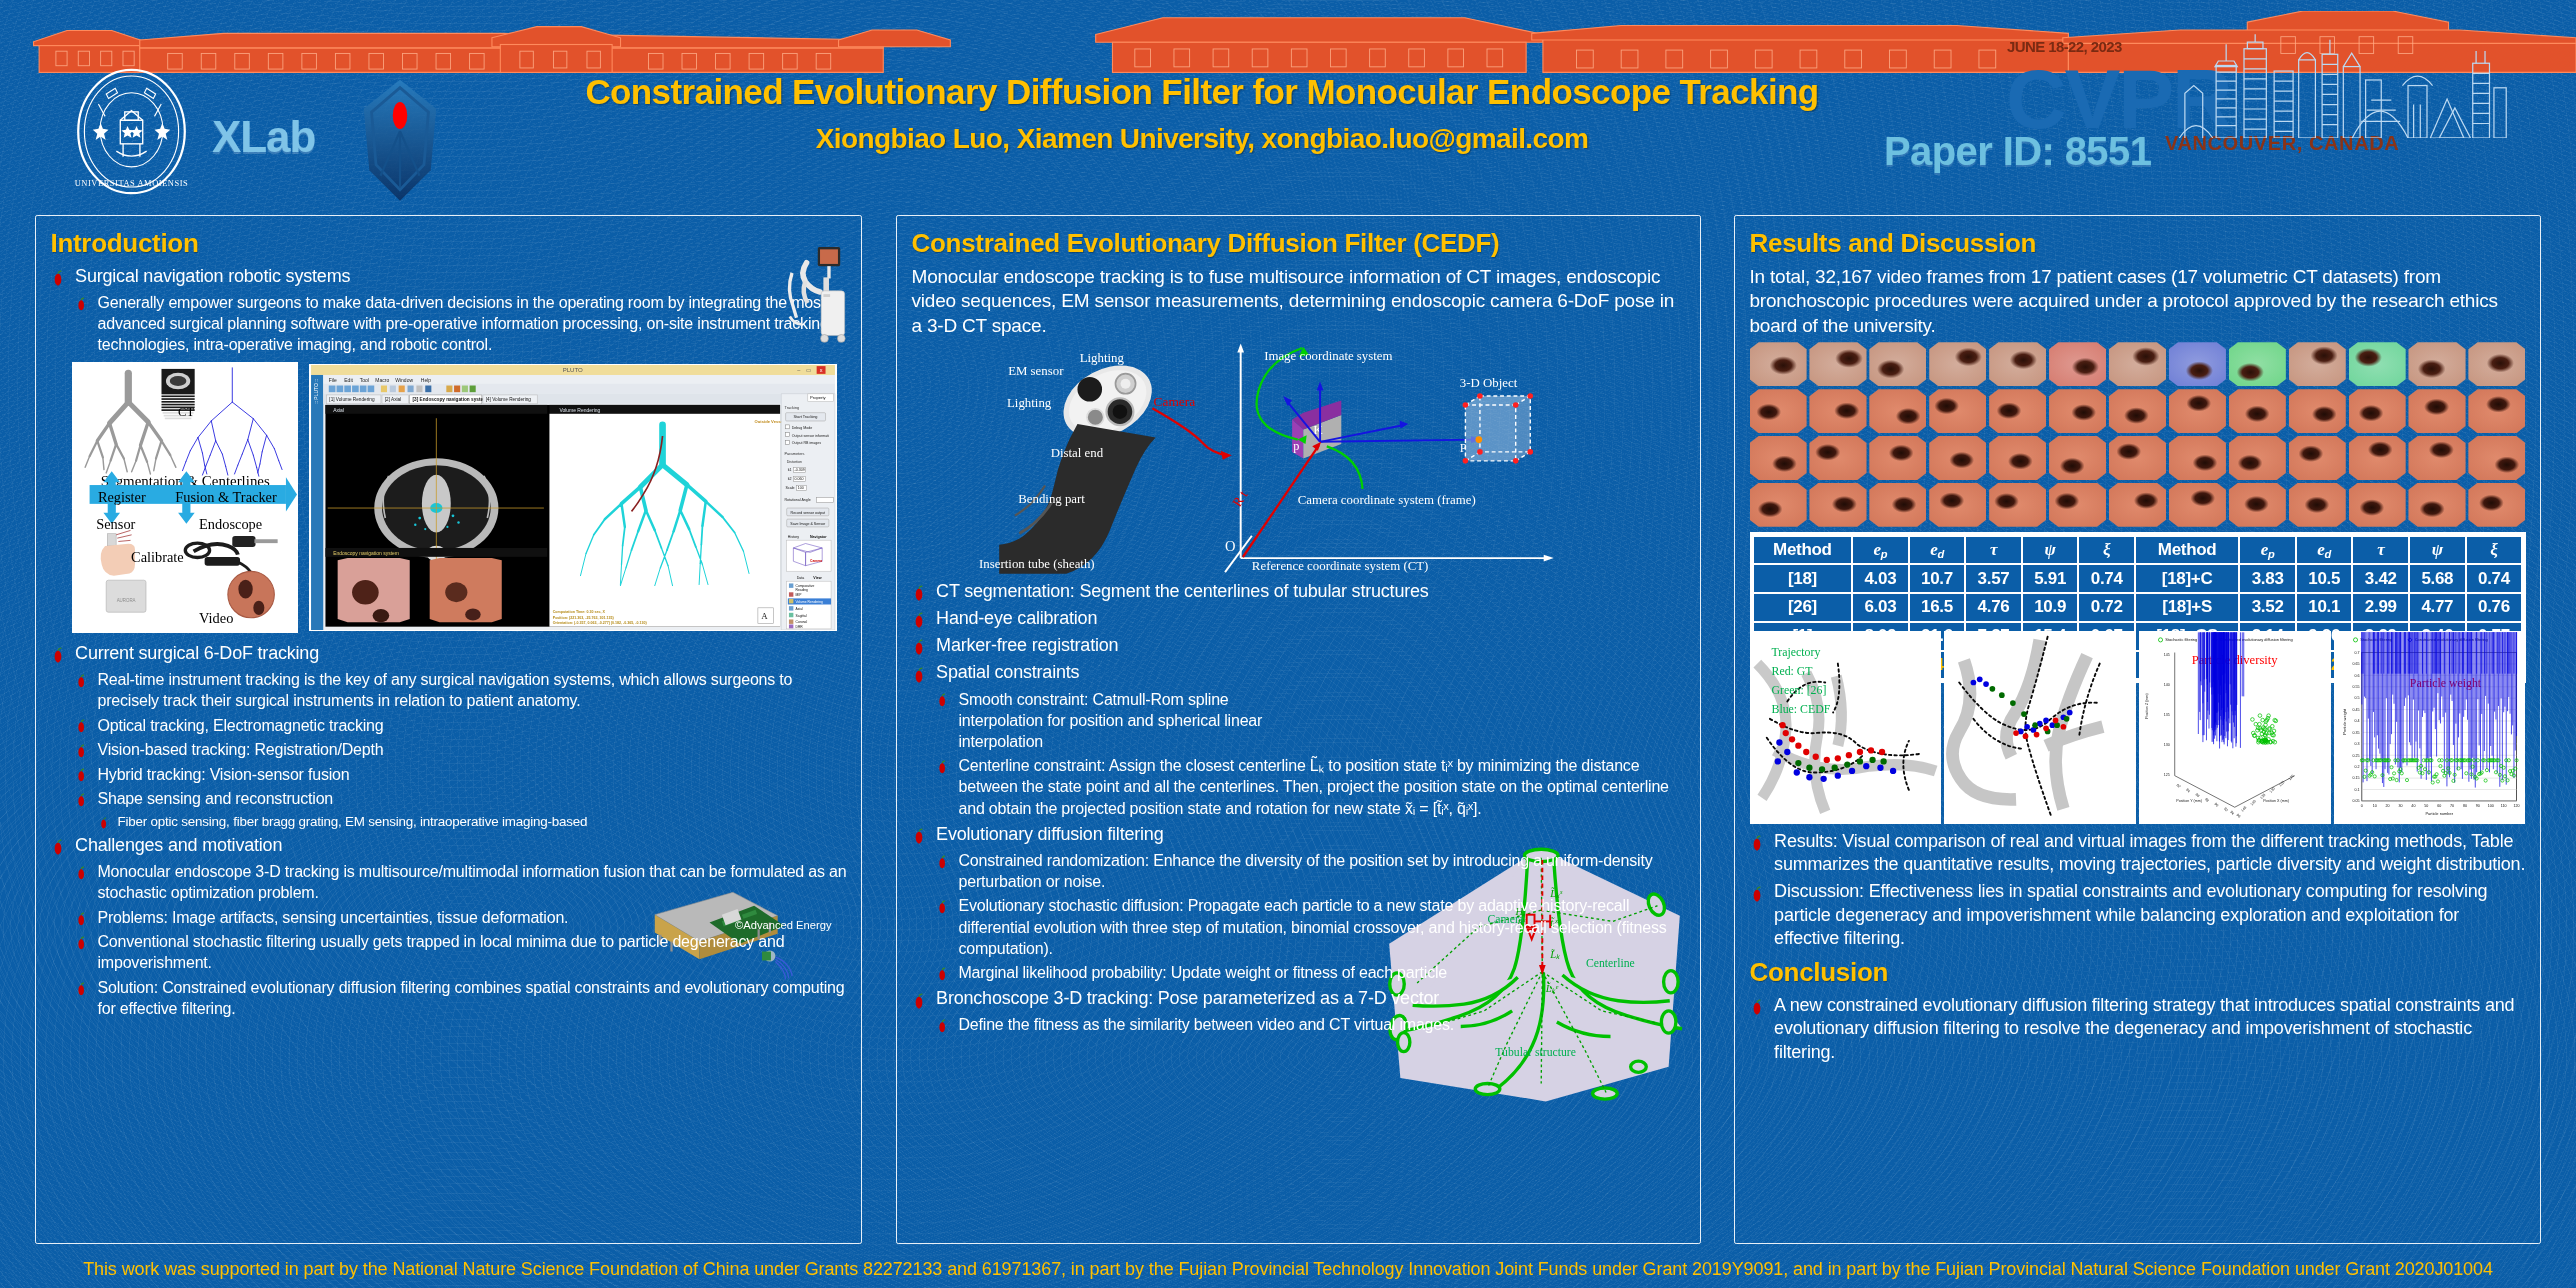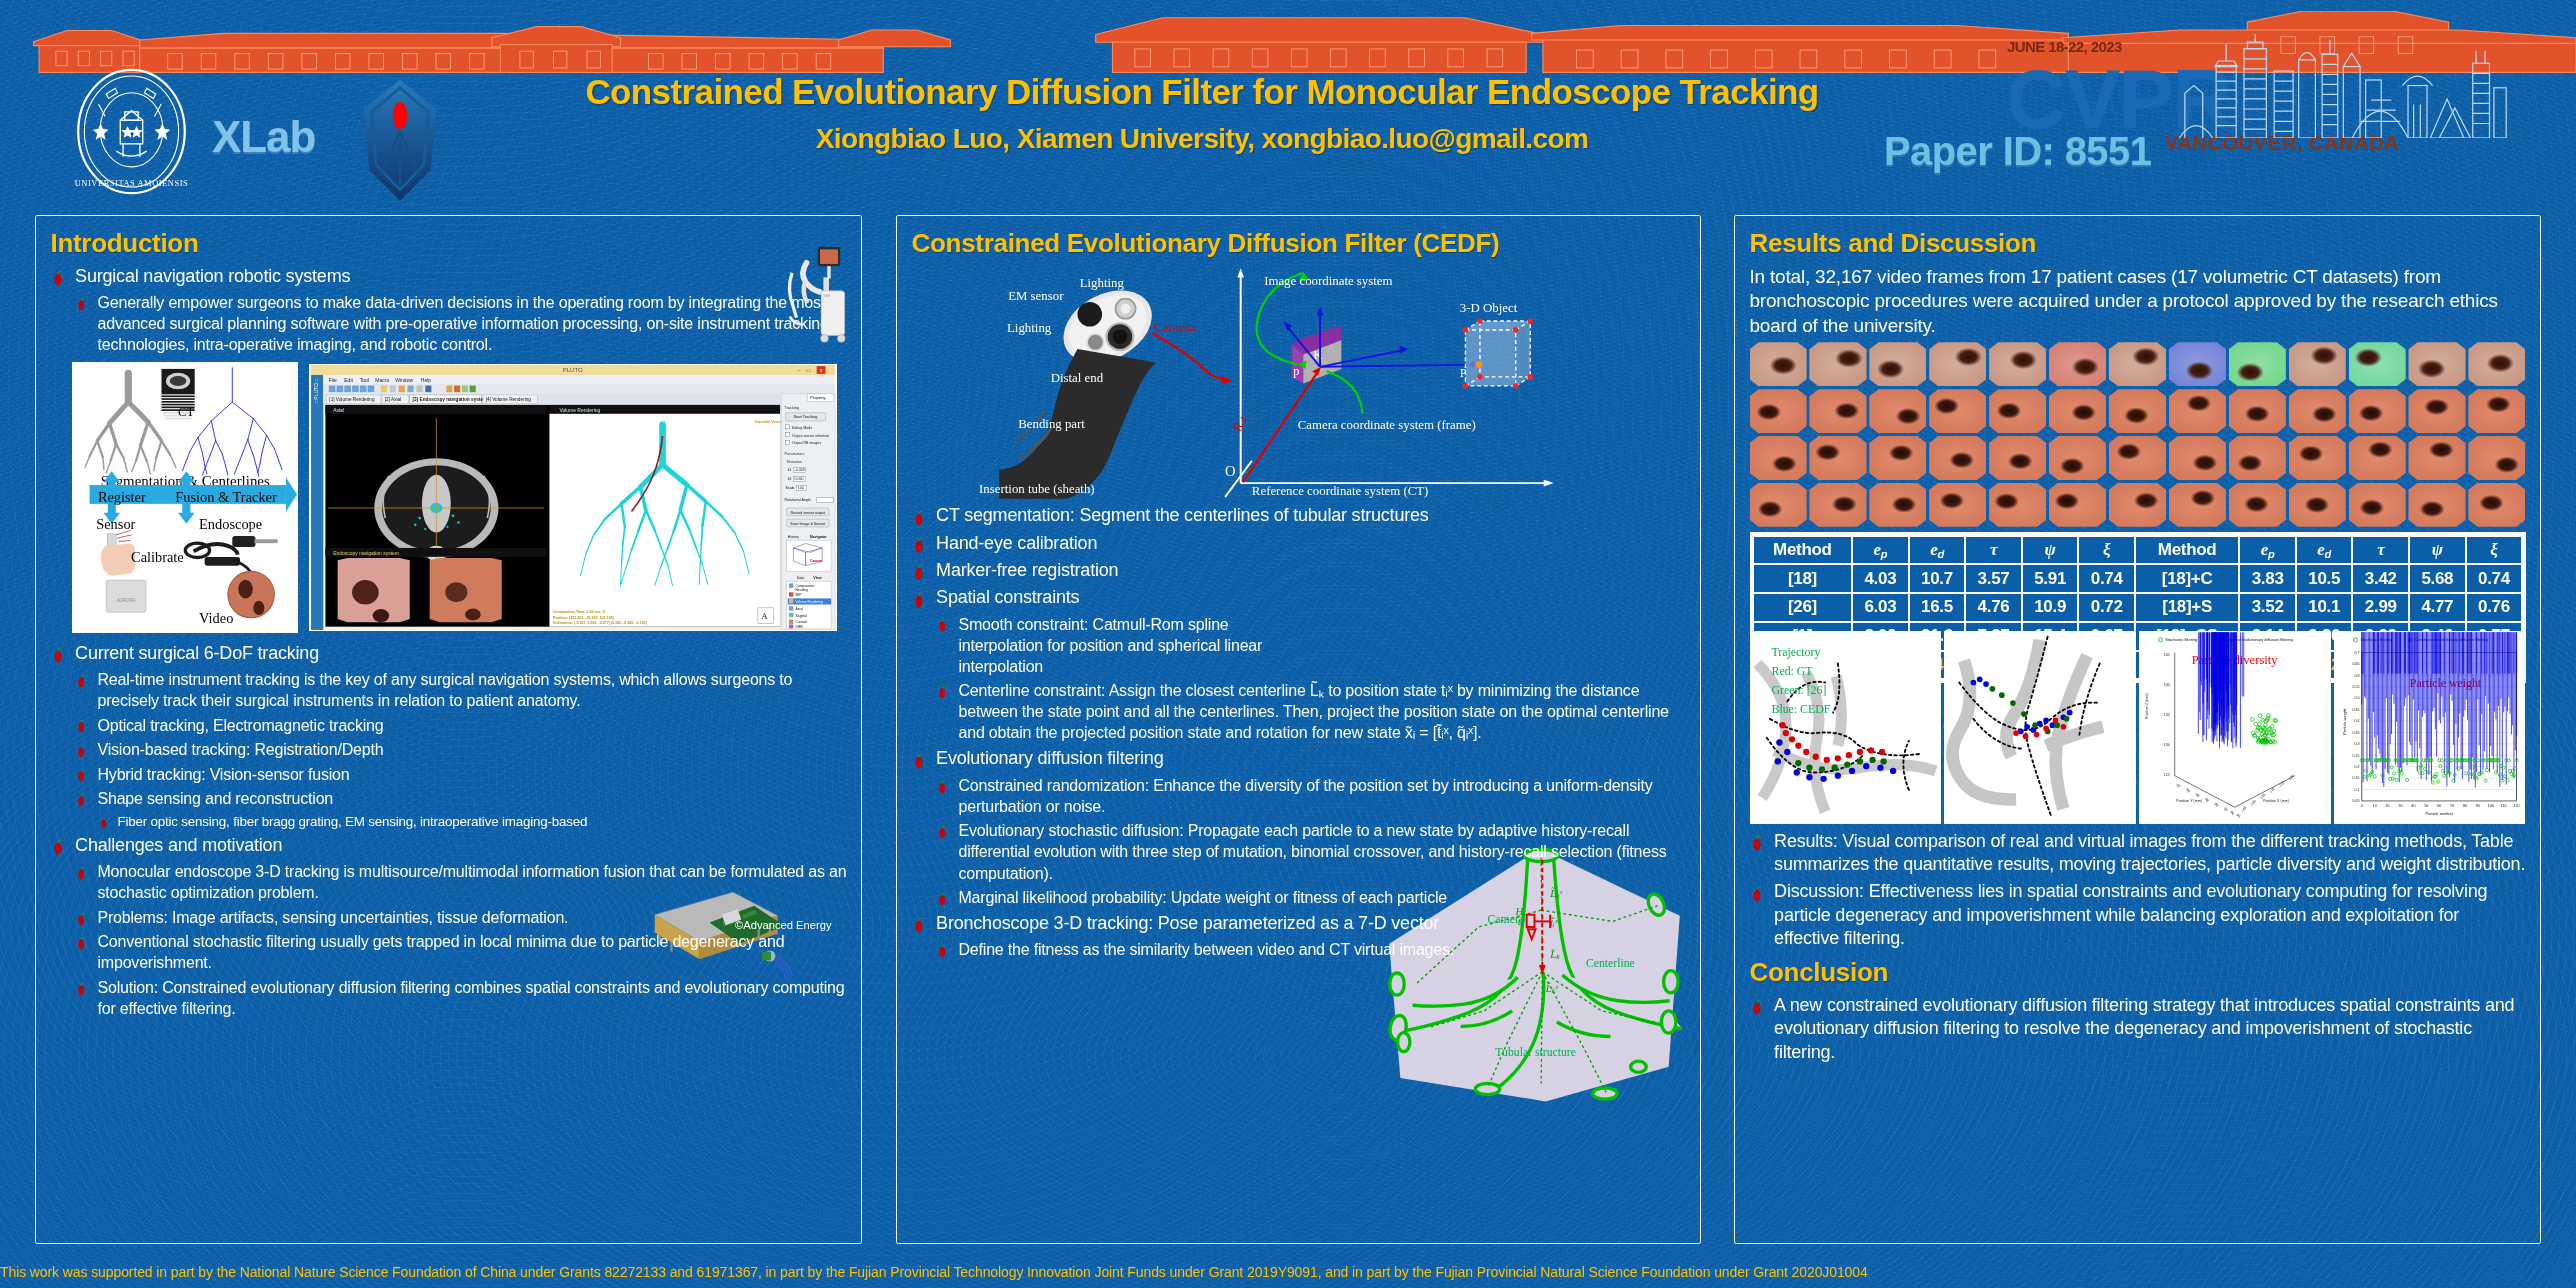--- a/index.html
+++ b/index.html
@@ -150,22 +150,22 @@
   table.results tr.cedf td { color:#ffc000; }
   table.results th i { font-style:italic; font-family:"Liberation Serif", serif; }
   .sub { font-size:0.65em; vertical-align:-0.25em; font-style:italic;}
 
   
   #res-figs { display:flex; gap:3.4px; margin:4.5px 0 5.6px 0; height:137px;align-items:flex-end; }
   #res-figs > div { flex:1; background:#fff; border:1.1px solid #fff; position:relative; overflow:hidden; }
 
   
   #footer {
-    position:absolute; left:0; bottom:7.8px; width:2576px; text-align:left;
-    font-size:14px; color:#ffc000; letter-spacing:-0.1px;
+    position:absolute; left:0; bottom:7.8px; width:2576px; text-align:center;
+    font-size:18px; color:#ffc000; letter-spacing:-0.1px;
   }
 
   .green-lbl { fill:#00b050; font-family:"Liberation Serif", serif; }
 </style>
 </head>
 <body>
 
 <div id="poster">
   <div class="texture"></div>
 
@@ -758,20 +758,21 @@
           <path d="M9 6 q6 2 6 11 q0 9 -6 11 q-6 -2 -6 -11 q0 -9 6 -11z" fill="#cc0000"></path>
           <path d="M9 6 q2 -5 6 -4" stroke="#3a8a22" stroke-width="2.4" fill="none"></path>
         </svg>
         <span>Solution: Constrained evolutionary diffusion filtering combines spatial constraints and evolutionary computing for effective filtering.</span>
       </li>
     </ul>
   </div>
 
   <div class="column" id="col-middle">
     <div class="sec-title">Constrained Evolutionary Diffusion Filter (CEDF)</div>
+    <div class="body-text">Monocular endoscope tracking is to fuse multisource information of CT images, endoscopic video sequences, EM sensor measurements, determining endoscopic camera 6-DoF pose in a 3-D CT space.</div>
 
     <div id="coord-fig">
       <svg viewBox="0 0 1390 420" width="777" height="235">
 
         <g>
           <ellipse cx="350" cy="110" rx="84" ry="58" transform="rotate(-28 350 110)" fill="#e8e8e8"></ellipse>
           <ellipse cx="350" cy="110" rx="74" ry="50" transform="rotate(-28 350 110)" fill="#f2f2f2"></ellipse>
           <circle cx="318" cy="88" r="22" fill="#1c1c1c"></circle>
           <circle cx="382" cy="78" r="18" fill="#cfcfcf" stroke="#9a9a9a" stroke-width="3"></circle>
           <circle cx="382" cy="78" r="9" fill="#eee"></circle>

